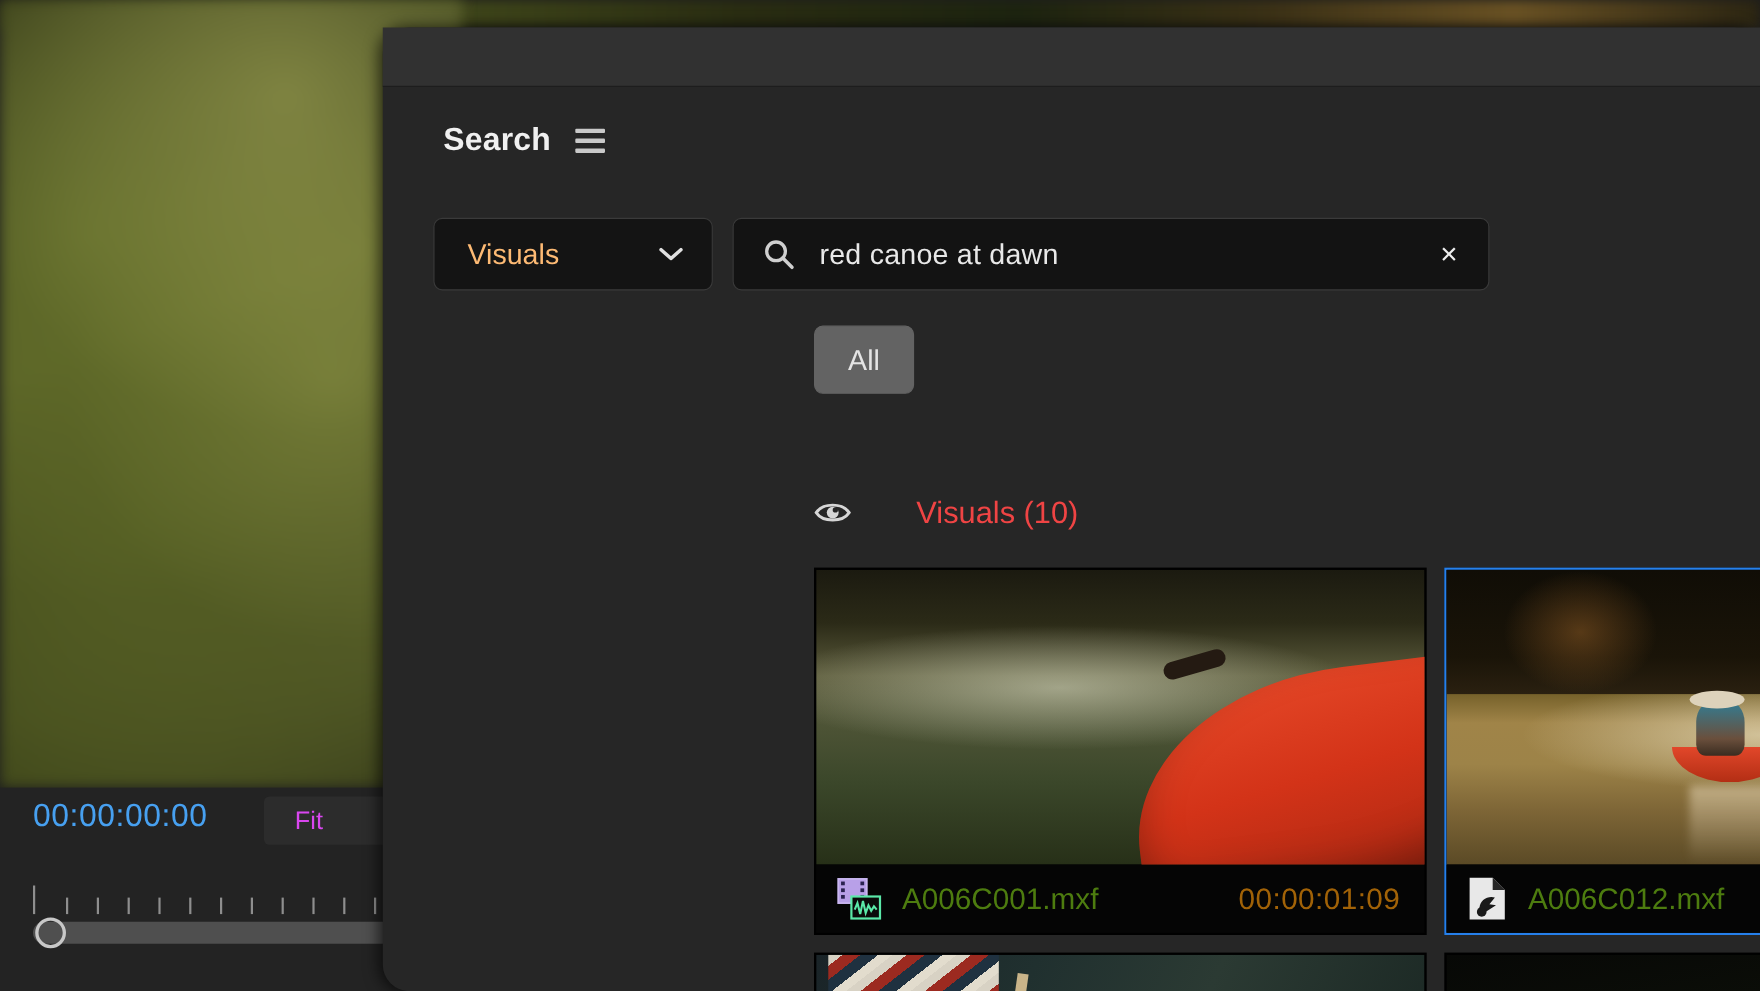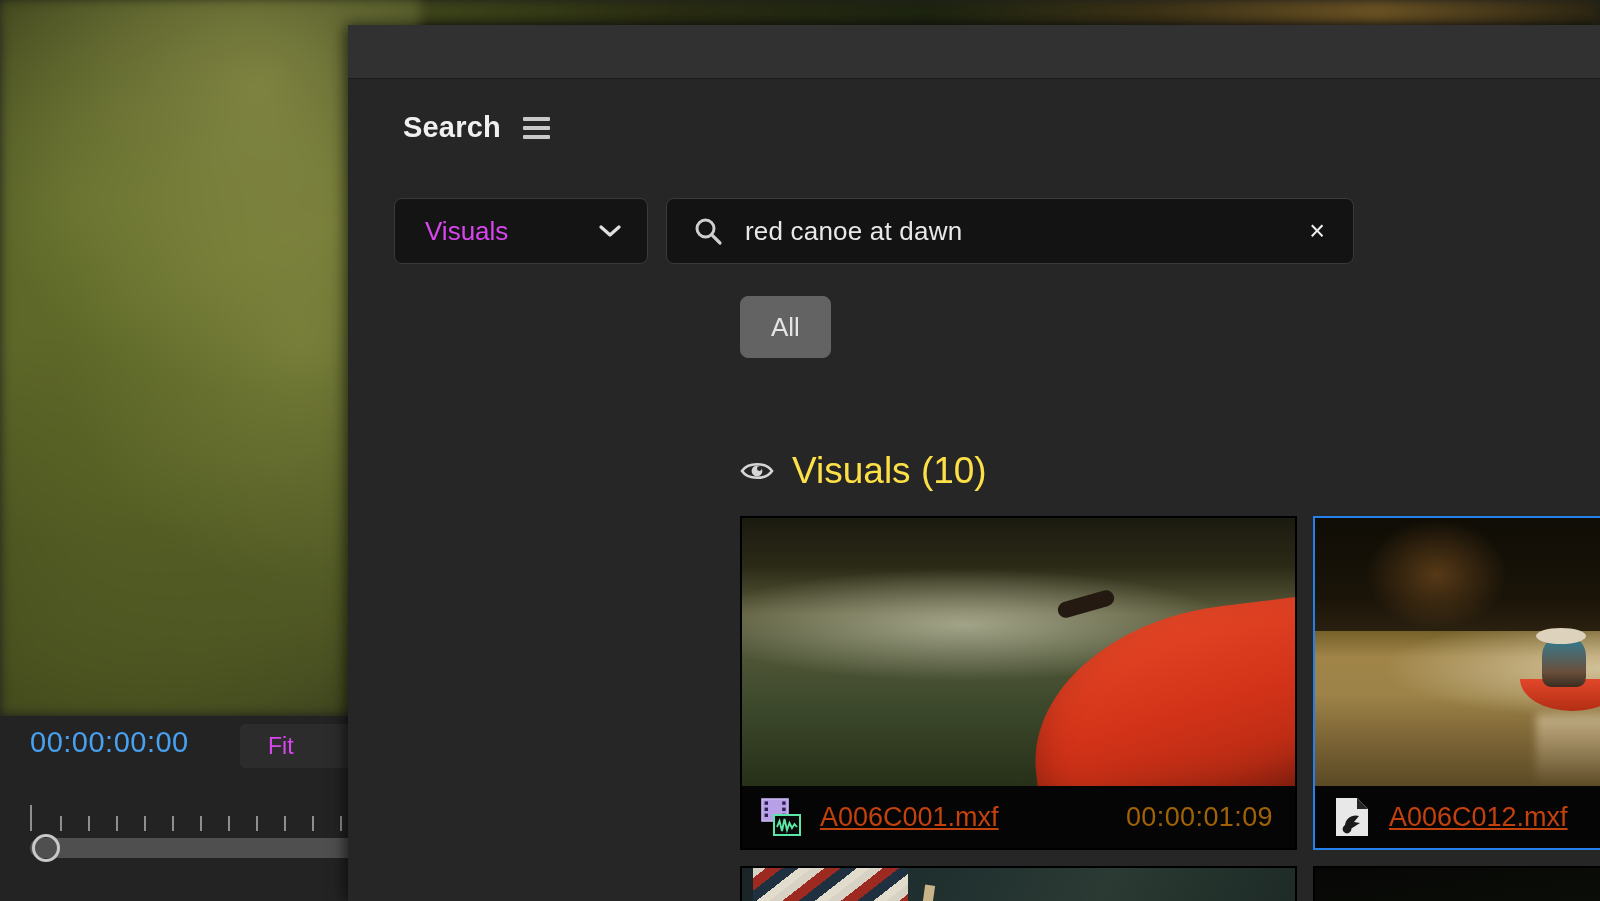--- a/index.html
+++ b/index.html
@@ -120,20 +120,21 @@
 
   
   .search-panel {
     position: absolute;
     left: 348px;
     top: 25px;
     width: 1252px;
     height: 876px;
     background: #262626;
     box-shadow: -3px 0 14px rgba(0,0,0,0.65);
+    border-radius: 24px;
   }
   .panel-titlebar {
     position: absolute;
     left: 0; top: 0;
     width: 100%;
     height: 53px;
     background: #313131;
     border-bottom: 1px solid #1c1c1c;
   }
   .panel-body {
@@ -190,21 +191,21 @@
     border-radius: 8px;
     display: flex;
     align-items: center;
     justify-content: space-between;
     padding: 0 26px 0 30px;
     box-sizing: border-box;
     cursor: pointer;
   }
   .scope-select .label {
     font-size: 26px;
-    color: #d946ef;
+    color: #fdba74;
   }
   .chev {
     width: 22px;
     height: 12px;
   }
   .search-field {
     width: 688px;
     height: 66px;
     background: #131313;
     border: 1px solid #3a3a3a;
@@ -264,22 +265,23 @@
   
   .section-head {
     position: absolute;
     left: 392px;
     top: 372px;
     display: flex;
     align-items: center;
     gap: 18px;
   }
   .section-title {
-    font-size: 37px;
-    color: #fde047;
+    font-size: 28px;
+    color: #ef4444;
+    margin-left: 41px;
   }
 
   
   .grid {
     position: absolute;
     left: 392px;
     top: 438px;
     width: 1135px;
     display: flex;
     flex-wrap: wrap;
@@ -304,23 +306,22 @@
     height: 62px;
     background: #050505;
     display: flex;
     align-items: center;
     padding: 0 22px 0 18px;
     box-sizing: border-box;
     gap: 18px;
   }
   .card-name {
     font-size: 27px;
-    color: #c2410c;
+    color: #4d7c0f;
     flex: 1;
-    text-decoration: underline;
   }
   .card-dur {
     font-size: 27px;
     color: #a16207;
     letter-spacing: 0.4px;
   }
 
   
   .art-canoe-bow {
     position: absolute; inset: 0;

